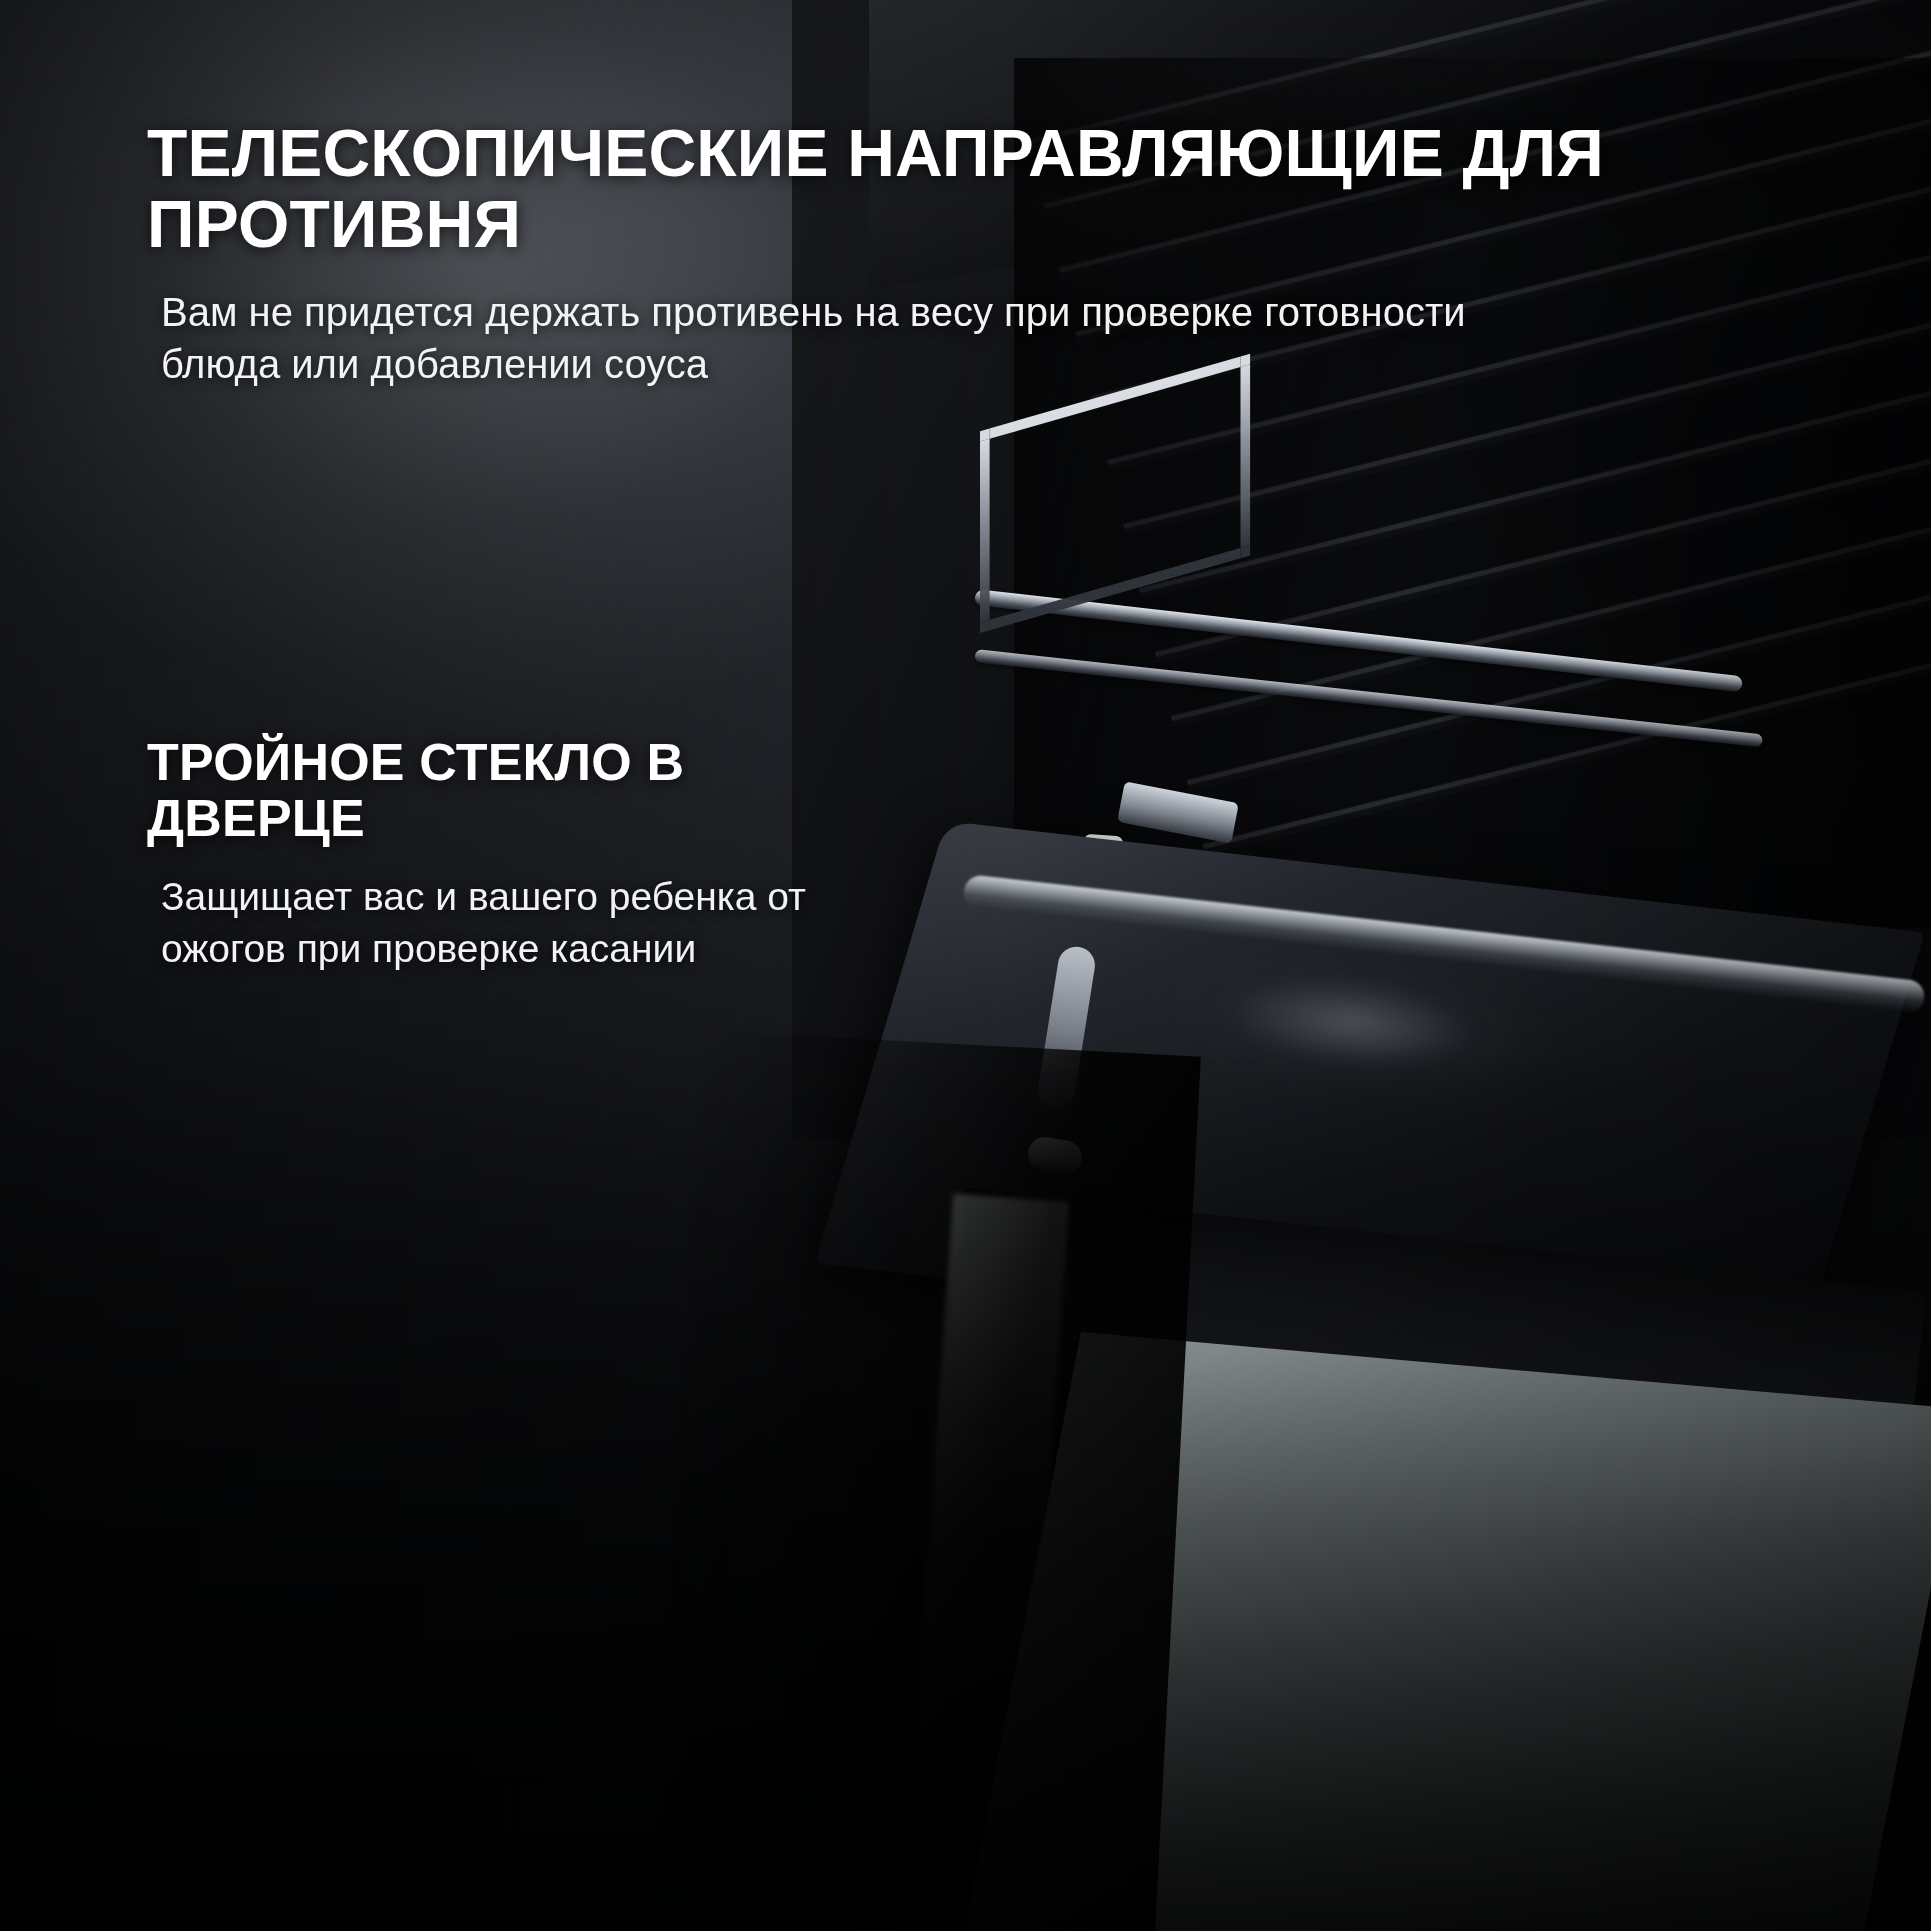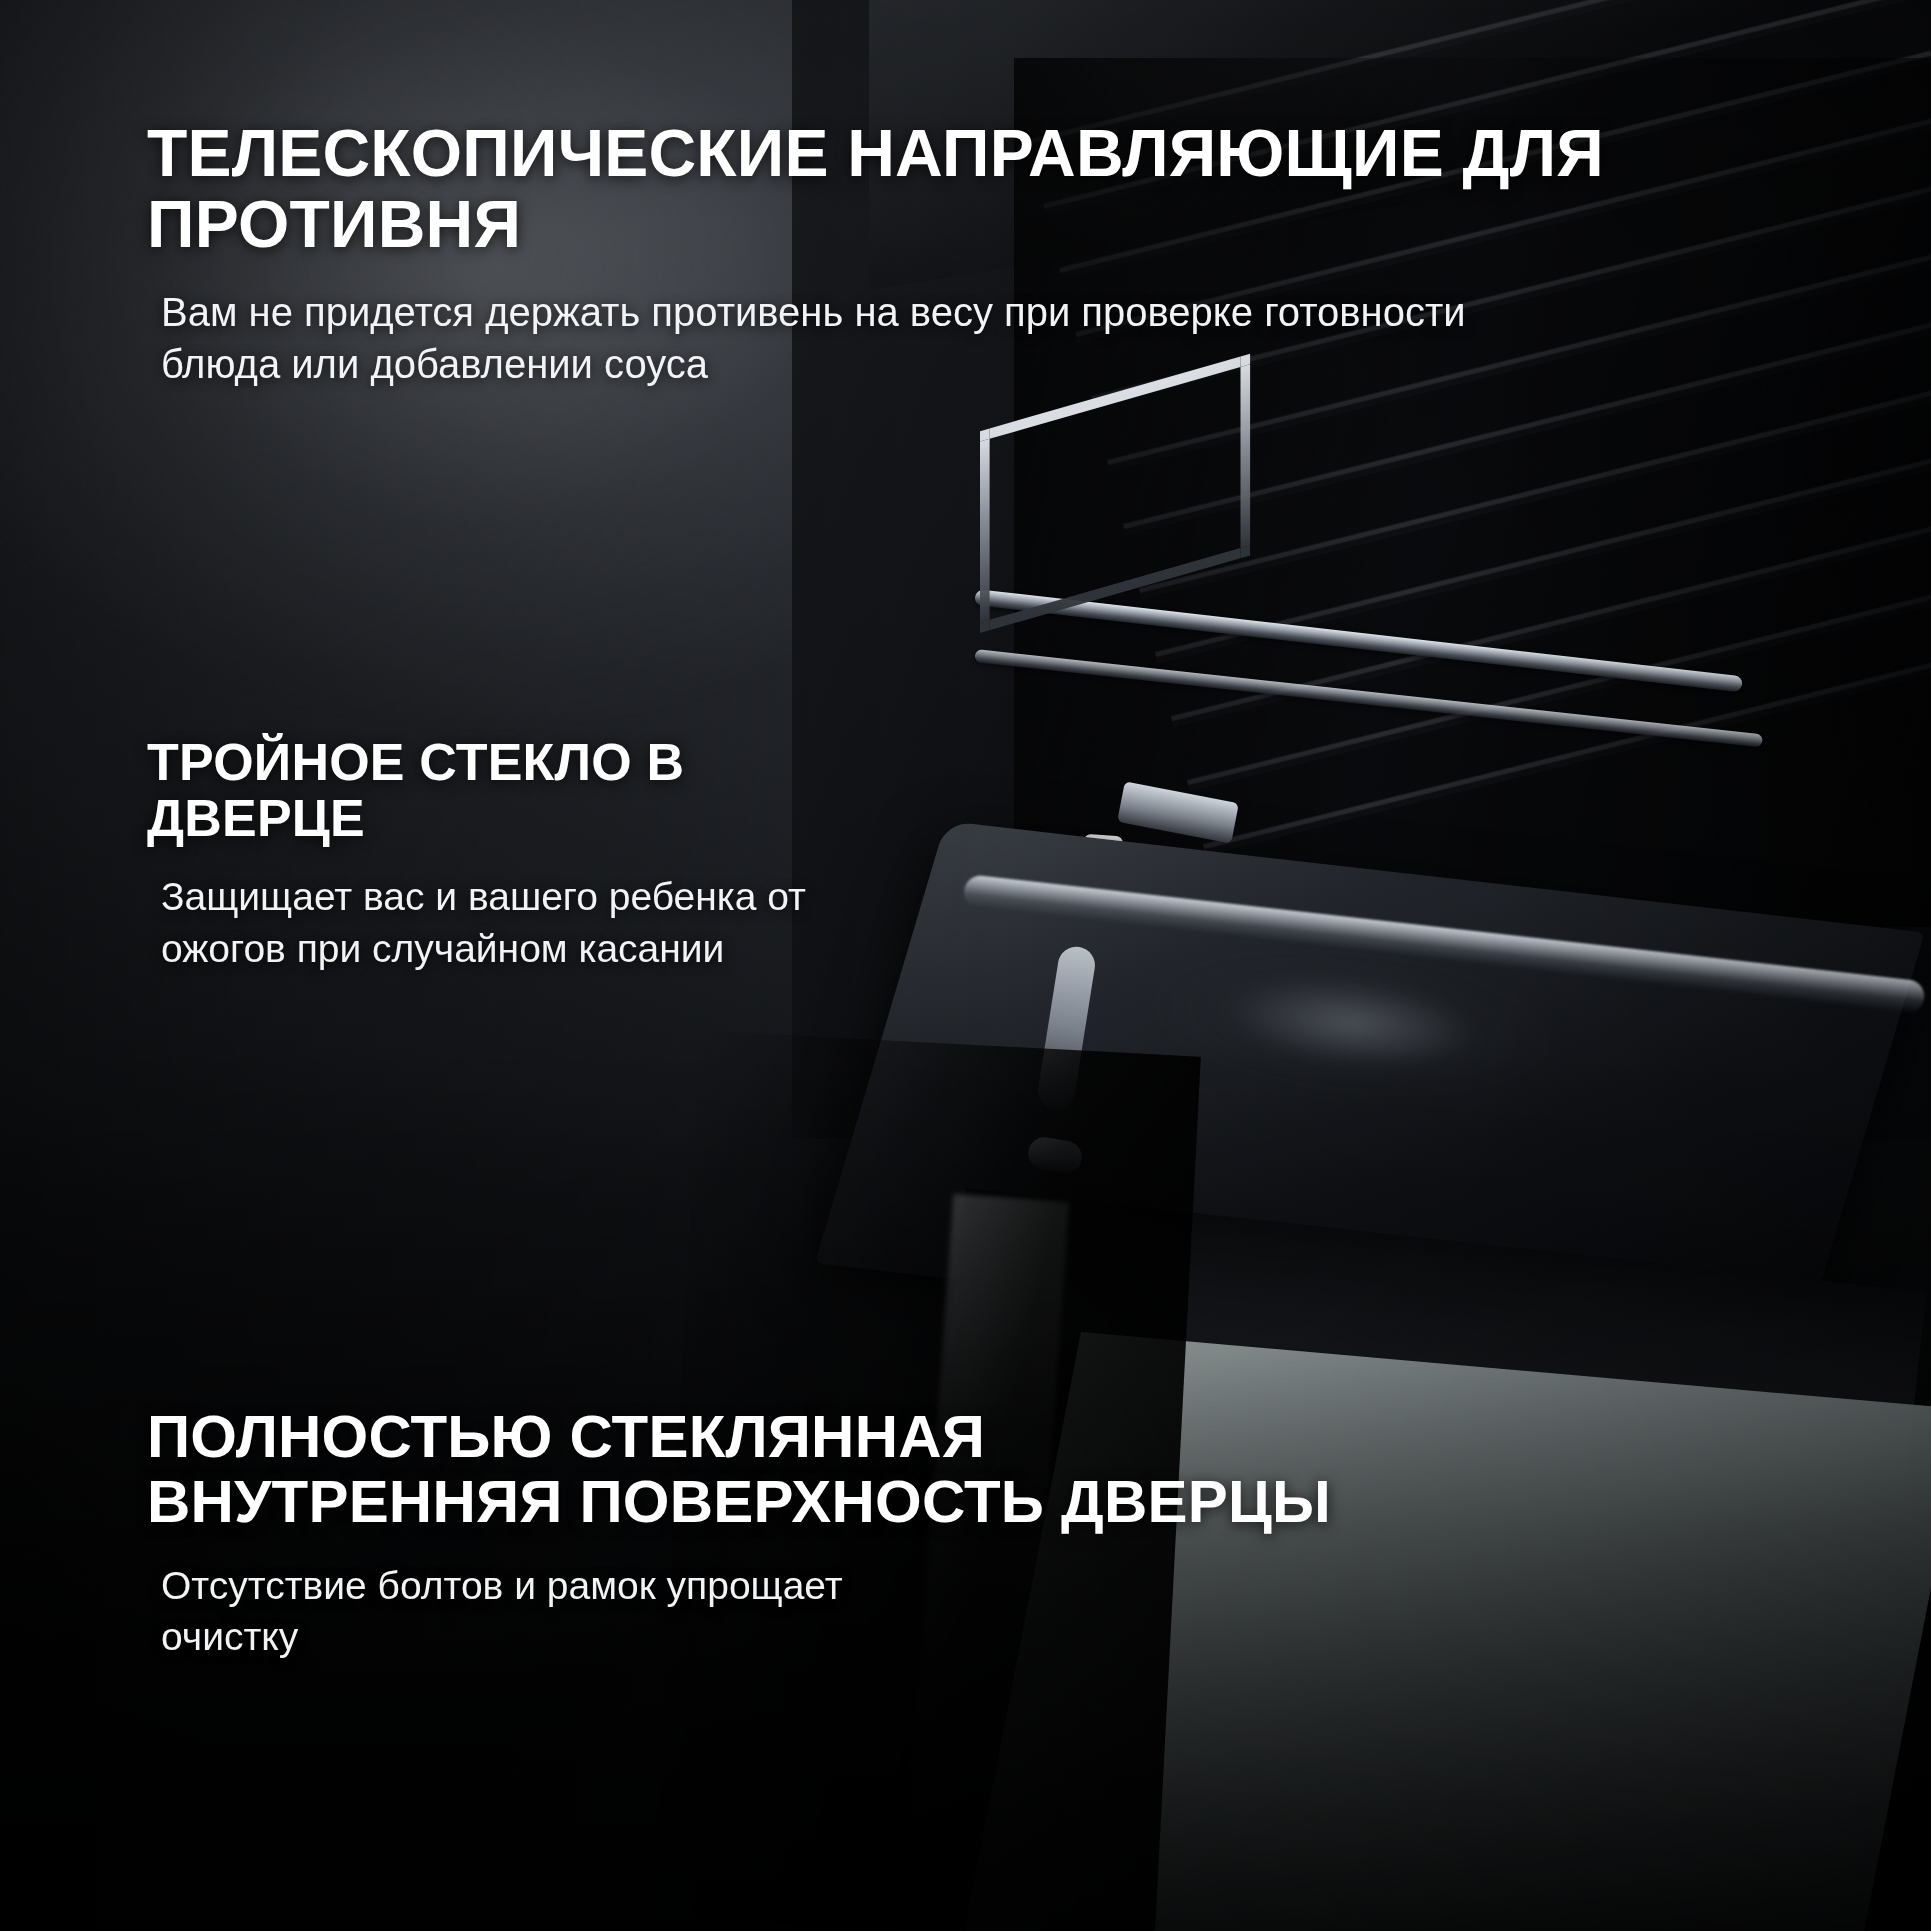--- a/index.html
+++ b/index.html
@@ -334,22 +334,18 @@
   <div class="vignette"></div>
   <div class="text-scrim"></div>
 
   <div class="block" id="block-1">
     <h2>ТЕЛЕСКОПИЧЕСКИЕ НАПРАВЛЯЮЩИЕ ДЛЯ ПРОТИВНЯ</h2>
     <p>Вам не придется держать противень на весу при проверке готовности блюда или добавлении соуса</p>
   </div>
 
   <div class="block" id="block-2">
     <h2>ТРОЙНОЕ СТЕКЛО В ДВЕРЦЕ</h2>
-    <p>Защищает вас и вашего ребенка от ожогов при случайном касании</p>
+    <p>Защищает вас и вашего ребенка от ожогов при проверке касании</p>
   </div>
 
-  <div class="block" id="block-3">
-    <h2>ПОЛНОСТЬЮ СТЕКЛЯННАЯ ВНУТРЕННЯЯ ПОВЕРХНОСТЬ ДВЕРЦЫ</h2>
-    <p>Отсутствие болтов и рамок упрощает очистку</p>
-  </div>
 
 </div>
 
 
 </body></html>

